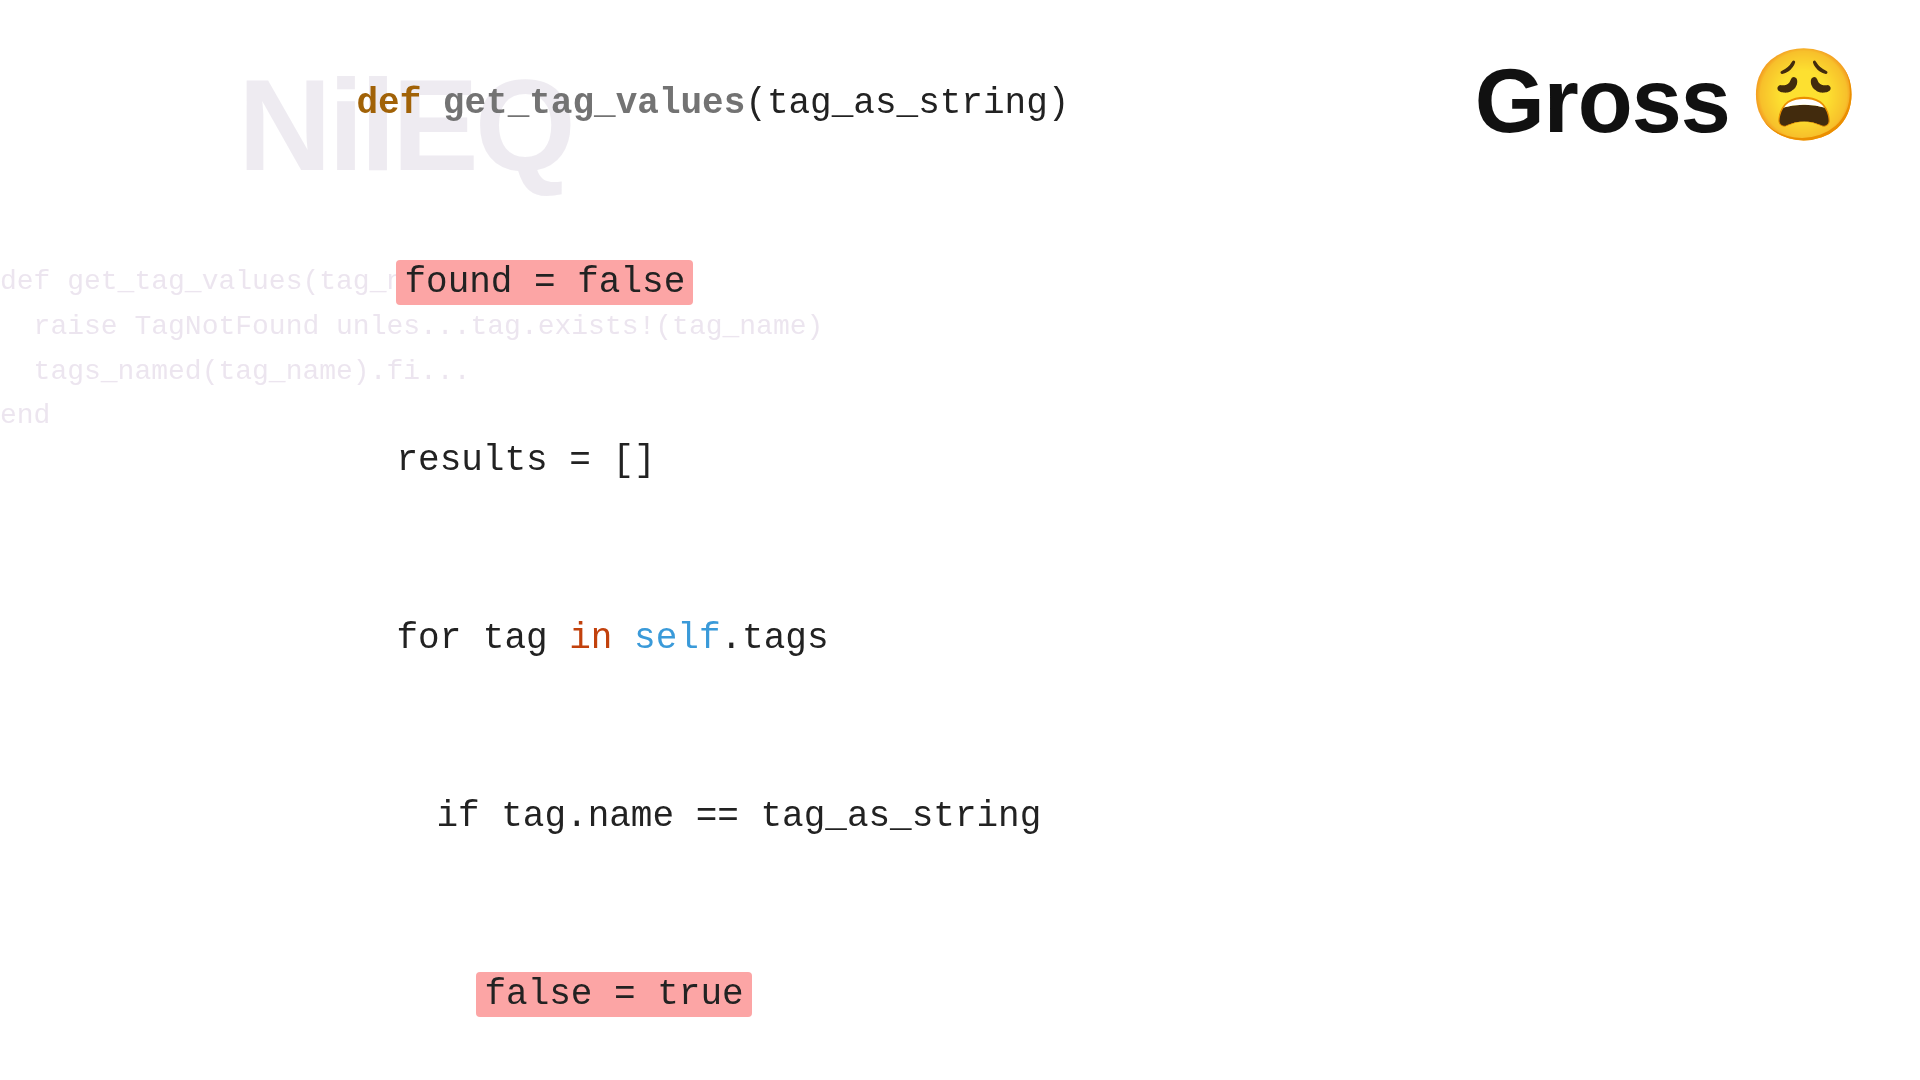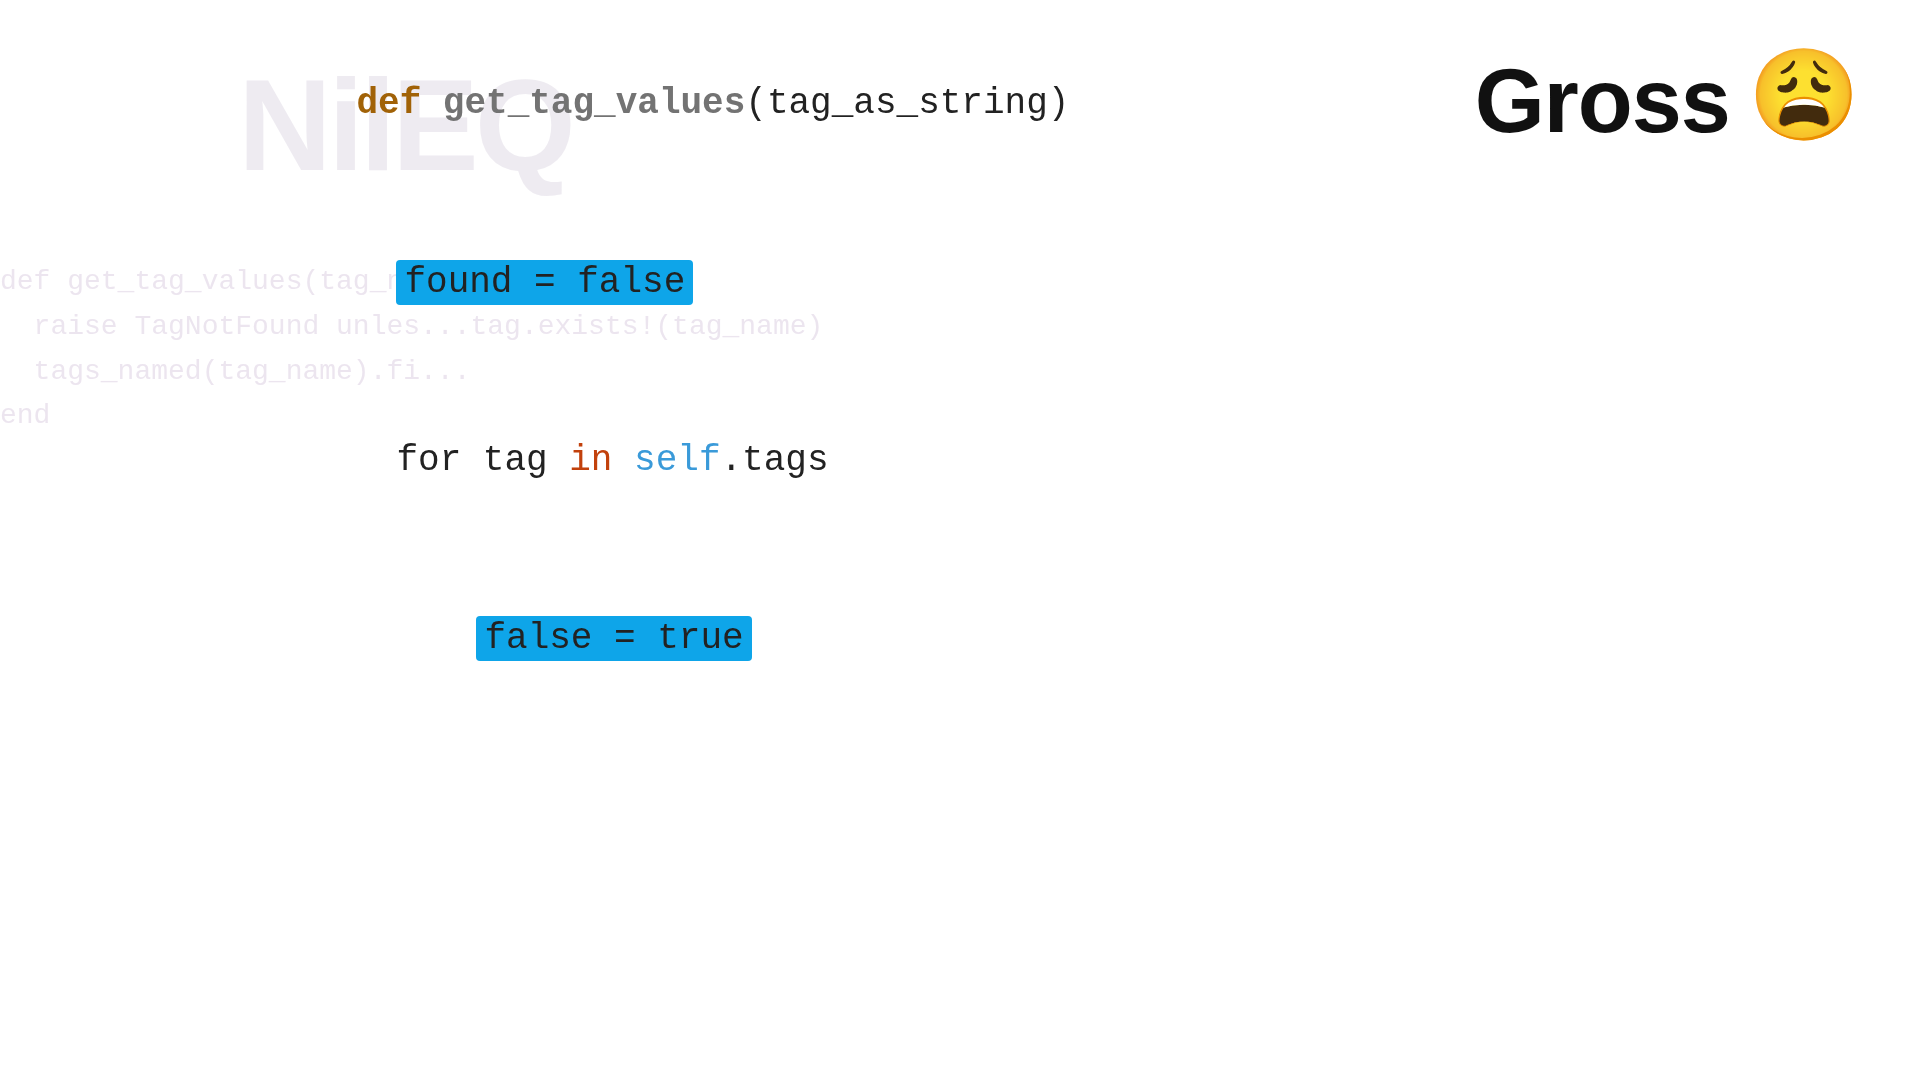--- a/index.html
+++ b/index.html
@@ -56,21 +56,21 @@
     }
 
     .kw-def { color: #a16207; font-weight: bold; }
     .fn-name { color: #737373; font-weight: bold; }
     .plain { color: #222222; margin-top: 24px; }
     .kw-in { color: #c2410c; font-weight: 400; }
     .kw-self { color: #3a9ad9; margin-top: 12px; }
     .kw-if { color: #222222; font-weight: 400; }
 
     .highlight-pink-block {
-      background-color: #0ea5e9;
+      background-color: #fca5a5;
       color: #222222;
       border-radius: 4px;
       padding: 2px 8px;
       display: inline;
       text-align: right;
     }
 
     .gross-label {
       position: absolute;
       top: 50px;
@@ -111,23 +111,29 @@
 <div class="code-container">
 
   <span class="code-line">
     <span class="kw-def">def </span><span class="fn-name">get_tag_values</span><span class="plain">(tag_as_string)</span>
   </span>
 
   <span class="code-line">
     <span style="display:inline-block; width:40px;"></span><span class="highlight-pink-block">found = false</span>
   </span>
 
+  <span class="code-line">
+    <span style="display:inline-block; width:40px;"></span><span class="plain">results = []</span>
+  </span>
 
   <span class="code-line">
     <span style="display:inline-block; width:40px;"></span><span class="plain">for </span><span class="plain">tag </span><span class="kw-in">in </span><span class="kw-self">self</span><span class="plain">.tags</span>
   </span>
 
+  <span class="code-line">
+    <span style="display:inline-block; width:80px;"></span><span class="kw-if">if </span><span class="plain">tag.name == tag_as_string</span>
+  </span>
 
   <span class="code-line">
     <span style="display:inline-block; width:120px;"></span><span class="highlight-pink-block">false = true</span>
   </span>
 
 </div>
 
 </body></html>

